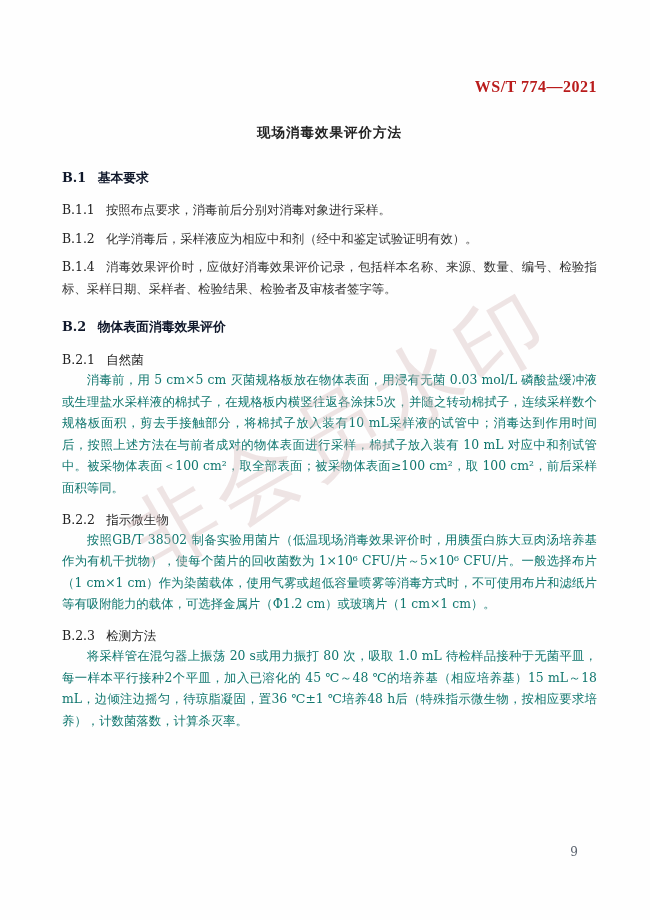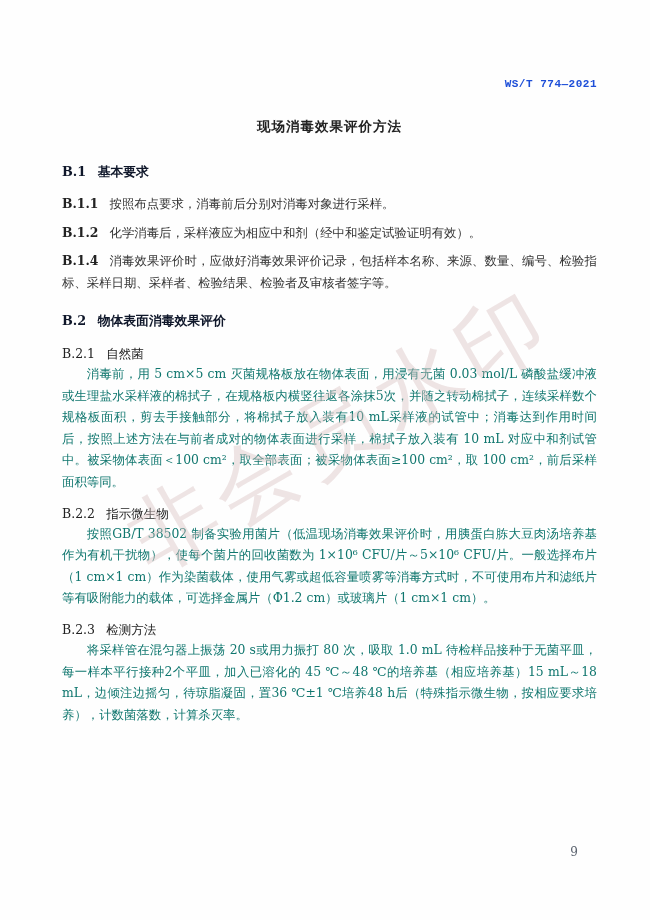--- a/index.html
+++ b/index.html
@@ -12,25 +12,25 @@
     color:#2e2e2e;
   }
   .content{
     position:relative;
     z-index:2;
     padding:0 53px 0 62px;
   }
   .std-header{
     padding-top:78px;
     text-align:right;
-    font-family:Liberation Mono, monospace;
-    font-size:11px;
+    font-family:Liberation Serif, serif;
+    font-size:16px;
     font-weight:bold;
     letter-spacing:0.5px;
-    color:#1d4ed8;
+    color:#b91c1c;
   }
   .title-block{
     margin-top:26px;
     text-align:center;
     font-weight:bold;
     color:#222;
   }
   .title-block .t1{font-size:14px;letter-spacing:2px;line-height:22px;}
   .title-block .t2{font-size:13px;line-height:21px;}
   .title-block .t3{font-size:13.5px;line-height:21px;letter-spacing:1px;}
@@ -47,21 +47,21 @@
     color:#222;
   }
   .clause{
     margin-top:7px;
     font-size:12.4px;
     line-height:21.5px;
     text-align:justify;
     color:#333;
   }
   .clause .num{
-    font-weight:bold;
+    font-weight:normal;
     margin-right:0.9em;
     color:#222;
   }
   .para{
     font-size:12.4px;
     line-height:21.6px;
     text-align:justify;
     text-indent:2em;
     color:#0f766e;
   }

